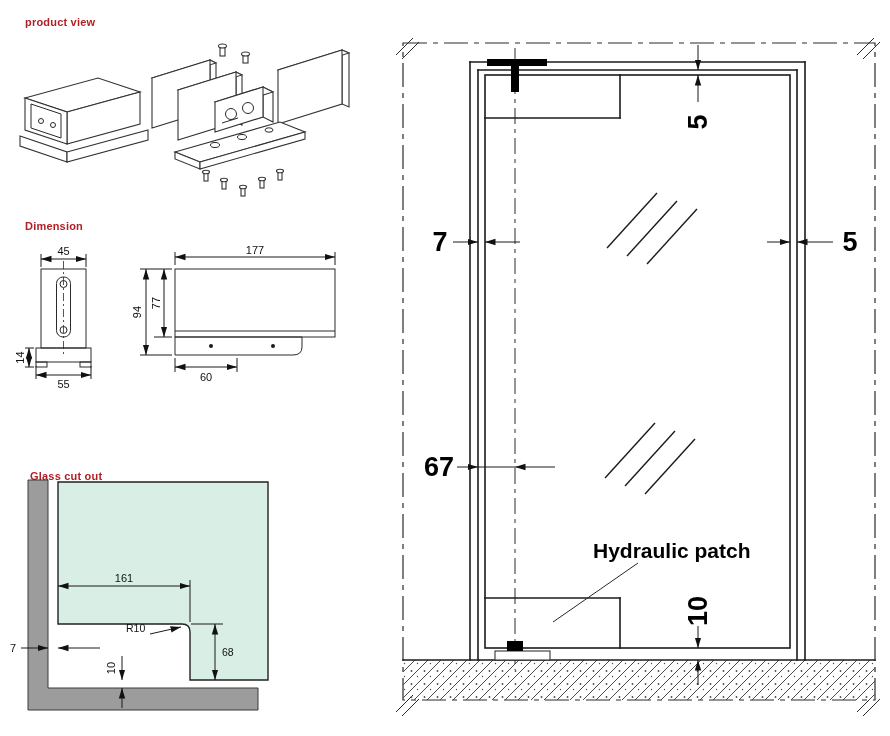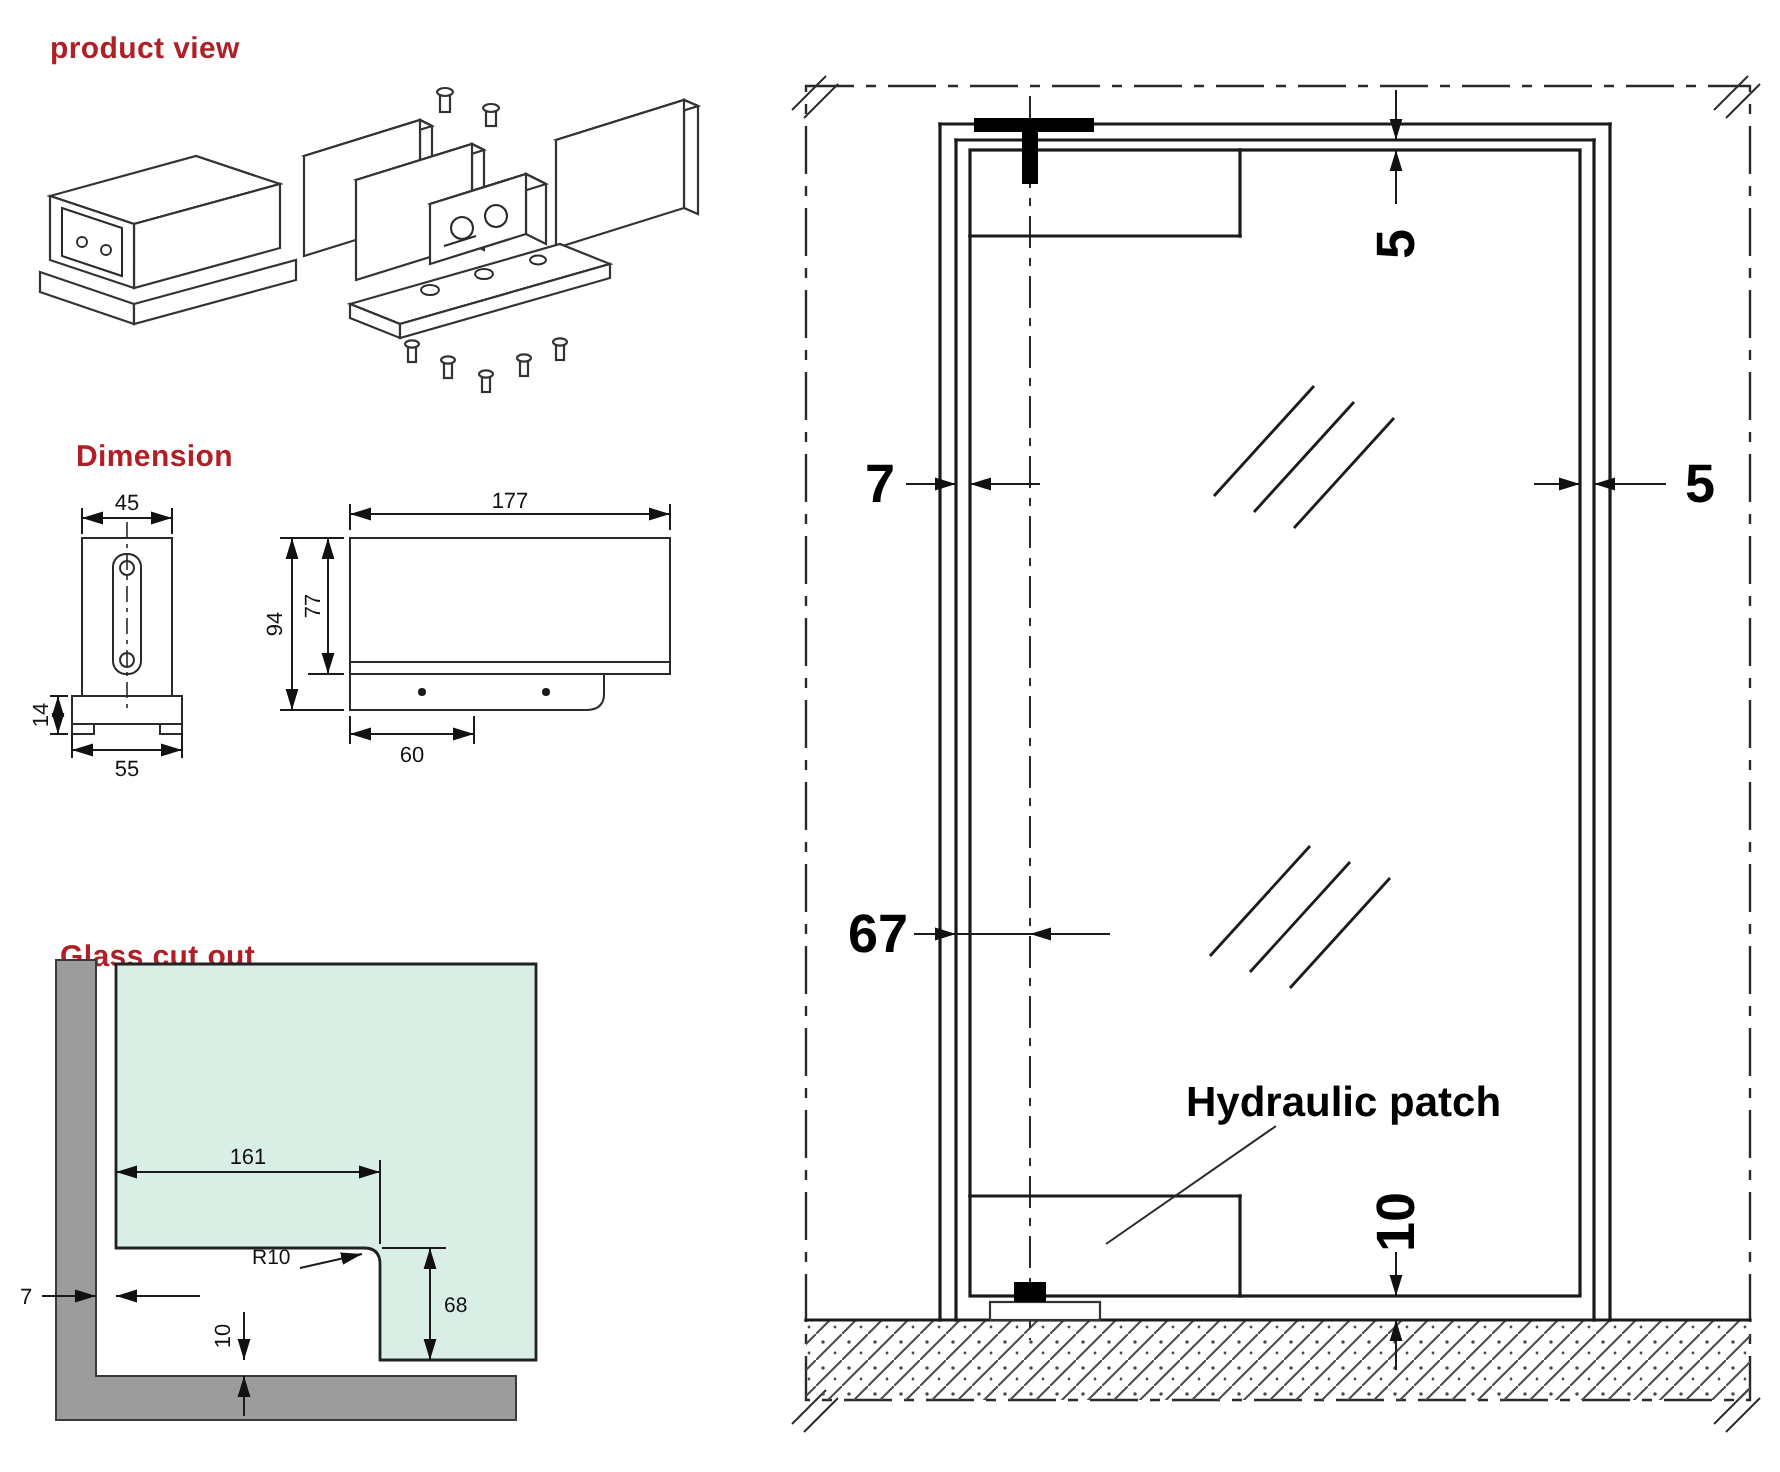--- a/index.html
+++ b/index.html
@@ -1,21 +1,21 @@
 <!DOCTYPE html>
 <html><head>
 <meta charset="utf-8">
 <style>
   html,body { margin:0; padding:0; background:#fff; }
   #stage {
     position:relative; width:890px; height:736px; background:#ffffff;
     font-family:"Liberation Sans", sans-serif; overflow:hidden;
   }
   svg { position:absolute; overflow:visible; }
-  .sec-title { position:absolute; font-weight:700; font-size:15px; color:#b01f26; letter-spacing:0.2px; }
+  .sec-title { position:absolute; font-weight:700; font-size:11px; color:#b01f26; letter-spacing:0.2px; }
   
   .ln   { stroke:#1b1b1b; stroke-width:1.6; fill:none; stroke-linecap:square; }
   .tn   { stroke:#2a2a2a; stroke-width:1; fill:none; }
   .tn13 { stroke:#1b1b1b; stroke-width:1.4; fill:none; }
   .dimln{ stroke:#1b1b1b; stroke-width:1; fill:none; }
   .cl       { stroke-dasharray:16 5 4 5; }
   .borderdash { stroke-dasharray:24 6 5 6; stroke-width:1.2; }
   .fine { stroke-dasharray:8 3 2 3; stroke-width:0.8; }
   .wh { fill:#ffffff; stroke:#333; stroke-width:1.1; }
   .dtxt { font-family:"Liberation Sans",sans-serif; font-size:11px; fill:#111; text-anchor:middle; }
@@ -23,21 +23,21 @@
   .big  { font-family:"Liberation Sans",sans-serif; font-size:27px; font-weight:bold; fill:#000;
           text-anchor:middle; dominant-baseline:central; }
   .lab  { font-family:"Liberation Sans",sans-serif; font-size:21px; font-weight:600; fill:#000; }
 </style>
 </head>
 <body>
 
 <div id="stage">
 
   <div class="sec-title" style="left:25px;top:16px">product view</div>
-  <div class="sec-title" style="left:38px;top:220px">Dimension</div>
+  <div class="sec-title" style="left:25px;top:220px">Dimension</div>
   <div class="sec-title" style="left:30px;top:470px">Glass cut out</div>
 
   <svg style="left:10px;top:40px" width="355" height="175" viewBox="0 0 355 175">
     <g>
       <polygon points="10,96 57,112 57,122 10,106" class="wh"></polygon>
       <polygon points="57,112 138,90 138,100 57,122" class="wh"></polygon>
       <polygon points="15,58 88,38 130,52 57,72" class="wh"></polygon>
       <polygon points="57,72 130,52 130,84 57,104" class="wh"></polygon>
       <polygon points="15,58 57,72 57,104 15,90" class="wh"></polygon>
       <polygon points="21,64 51,74 51,98 21,88" class="tn"></polygon>

